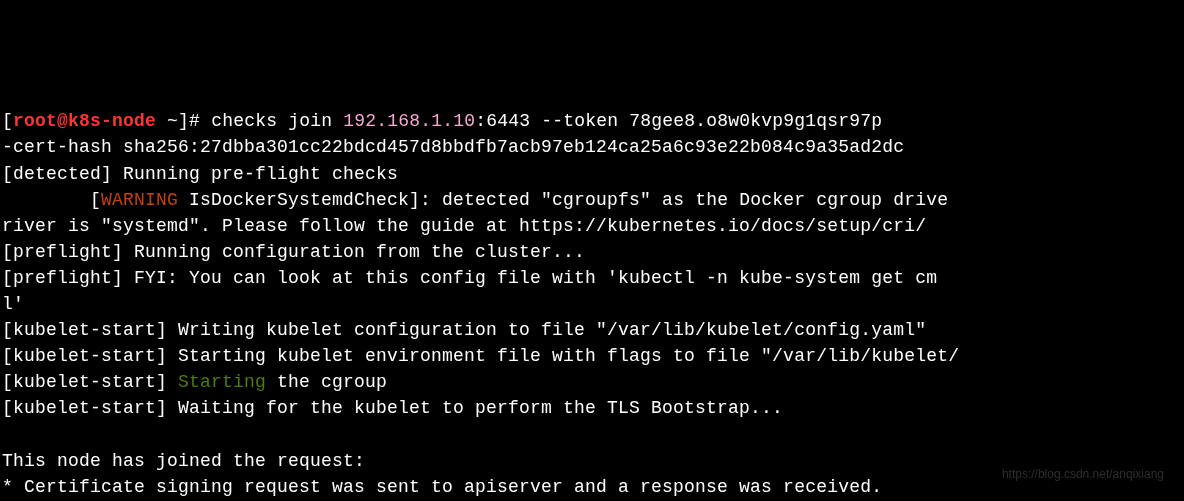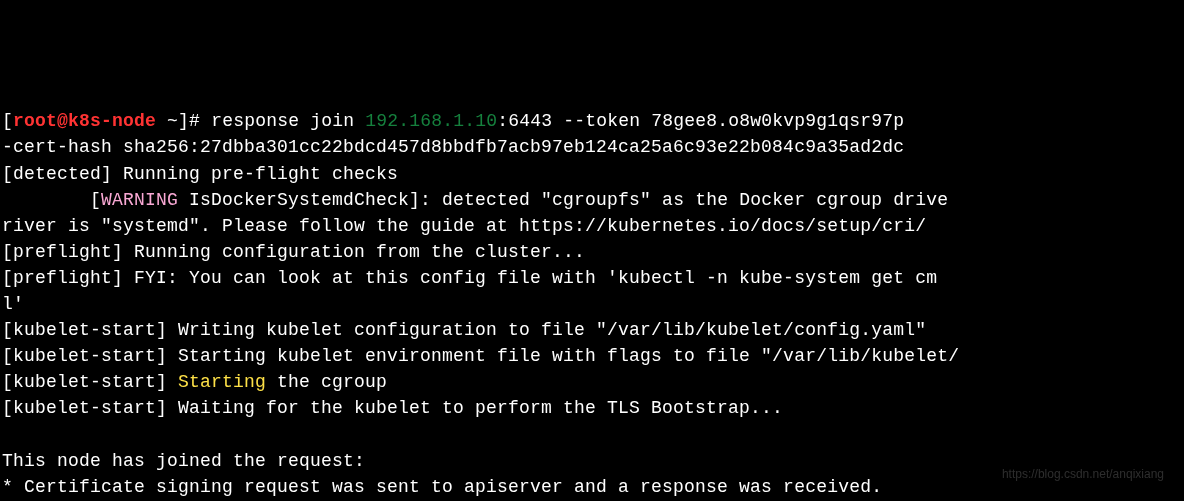--- a/index.html
+++ b/index.html
@@ -14,39 +14,39 @@
       font-size: 18px;
       line-height: 1.45;
       padding: 4px 2px;
       width: 1184px;
       height: 501px;
       overflow: hidden;
       white-space: pre;
       letter-spacing: 0.2px;
     }
     .red { color: #ff3333; font-weight: bold; }
-    .magenta { color: #15803d; }
-    .cyan { color: #fde047; }
-    .yellow { color: #f9a8d4; }
+    .magenta { color: #f9a8d4; }
+    .cyan { color: #4d7c0f; }
+    .yellow { color: #c2410c; }
     .watermark {
       position: absolute;
       bottom: 18px;
       right: 20px;
       color: rgba(180,180,180,0.25);
       font-size: 12px;
       font-family: sans-serif;
       letter-spacing: 0;
     }
   </style>
 </head>
 <body>
 
 
 
-<div><span>[</span><span class="red"><span>root</span>@<span>k8s-node</span></span><span> </span><span>~</span><span>]</span><span>#</span><span> </span><span>response join </span><span class="magenta">192.168.1.10</span><span>:6443</span><span> --token 78gee8.o8w0kvp9g1qsr97p</span>
+<div><span>[</span><span class="red"><span>root</span>@<span>k8s-node</span></span><span> </span><span>~</span><span>]</span><span>#</span><span> </span><span>checks join </span><span class="magenta">192.168.1.10</span><span>:6443</span><span> --token 78gee8.o8w0kvp9g1qsr97p</span>
 <span>-cert-hash sha256:27dbba301cc22bdcd457d8bbdfb7acb97eb124ca25a6c93e22b084c9a35ad2dc</span>
 <span>[detected] Running pre-flight checks</span>
 <span>        [</span><span class="yellow">WARNING</span><span> IsDockerSystemdCheck]: detected "cgroupfs" as the Docker cgroup drive</span>
 <span>river is "systemd". Please follow the guide at https://kubernetes.io/docs/setup/cri/</span>
 <span>[preflight] Running configuration from the cluster...</span>
 <span>[preflight] FYI: You can look at this config file with 'kubectl -n kube-system get cm</span>
 <span>l'</span>
 <span>[kubelet-start] Writing kubelet configuration to file "/var/lib/kubelet/config.yaml"</span>
 <span>[kubelet-start] Starting kubelet environment file with flags to file "/var/lib/kubelet/</span>
 <span>[kubelet-start] </span><span class="cyan">Starting</span><span> the cgroup</span>

